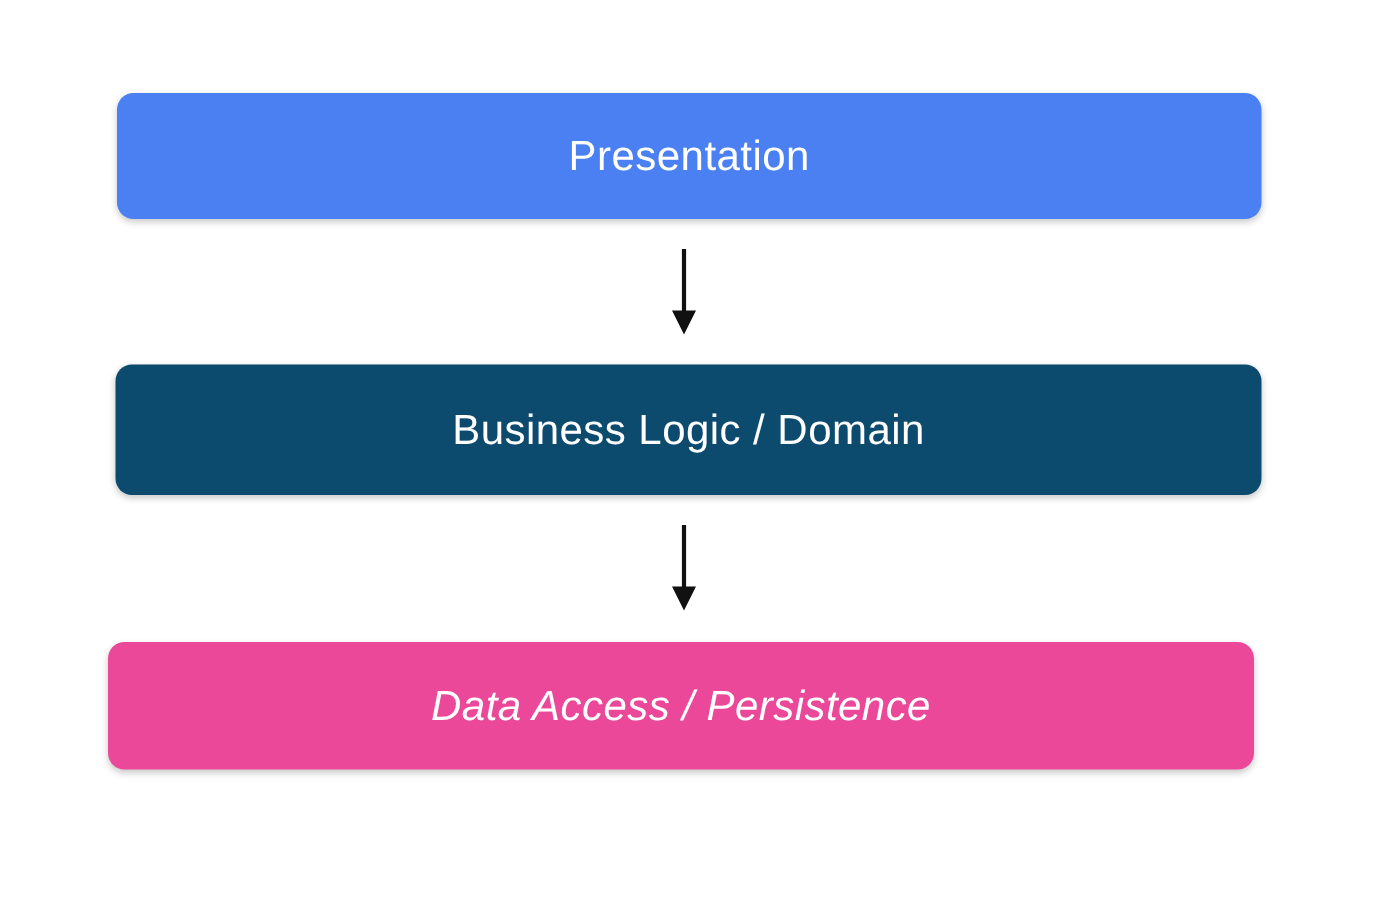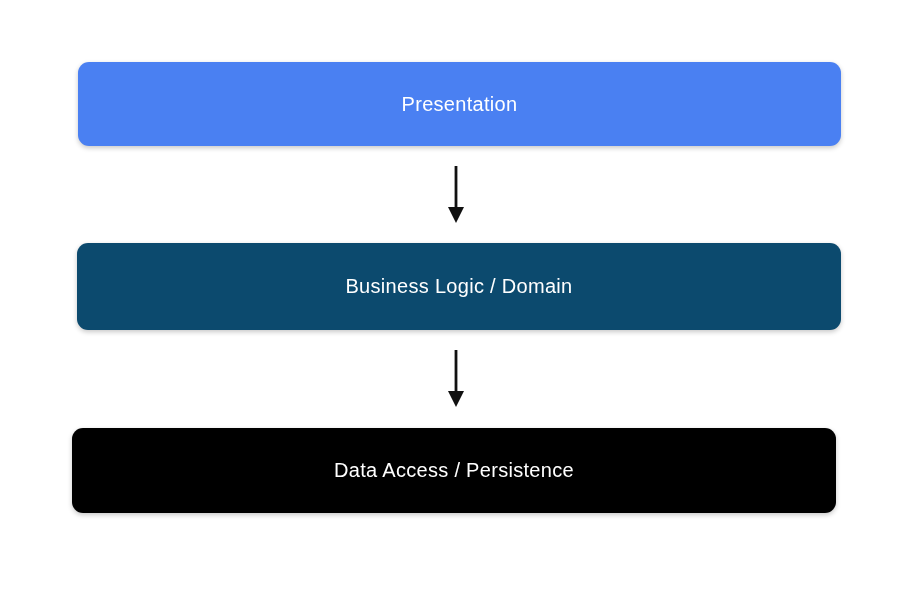--- a/index.html
+++ b/index.html
@@ -20,21 +20,21 @@
     border-radius: 11px;
     display: flex;
     align-items: center;
     justify-content: center;
     box-shadow: 0 2px 5px rgba(0, 0, 0, 0.22);
   }
   .box-presentation { left: 78px; top: 62px;  width: 763px; height: 84px; }
   .box-business     { left: 77px; top: 243px; width: 764px; height: 87px; }
   .box-data         { left: 72px; top: 428px; width: 764px; height: 85px; }
   .layer-label {
-    font-size: 20px;
+    font-size: 28px;
     font-weight: 500;
     letter-spacing: 0.3px;
     white-space: nowrap;
   }
   .arrow {
     position: absolute;
     display: block;
   }
   .arrow-1 { left: 446px; top: 165px; }
   .arrow-2 { left: 446px; top: 349px; }
@@ -57,17 +57,17 @@
 
   <div class="layer-box box-business" style="background: #0c4a6e;">
     <span class="layer-label" style="color: rgb(255, 255, 255);">Business Logic / Domain</span>
   </div>
 
   <svg class="arrow arrow-2" width="20" height="60" viewBox="0 0 20 60" style="color: rgb(17, 17, 17);">
     <line x1="10" y1="1" x2="10" y2="44" stroke-width="2.8"></line>
     <polygon points="2,42 18,42 10,58"></polygon>
   </svg>
 
-  <div class="layer-box box-data" style="background: #000000;">
+  <div class="layer-box box-data" style="background: #ec4899; font-style: italic;">
     <span class="layer-label" style="color: rgb(255, 255, 255);">Data Access / Persistence</span>
   </div>
 
 </div>
 
 </body></html>

